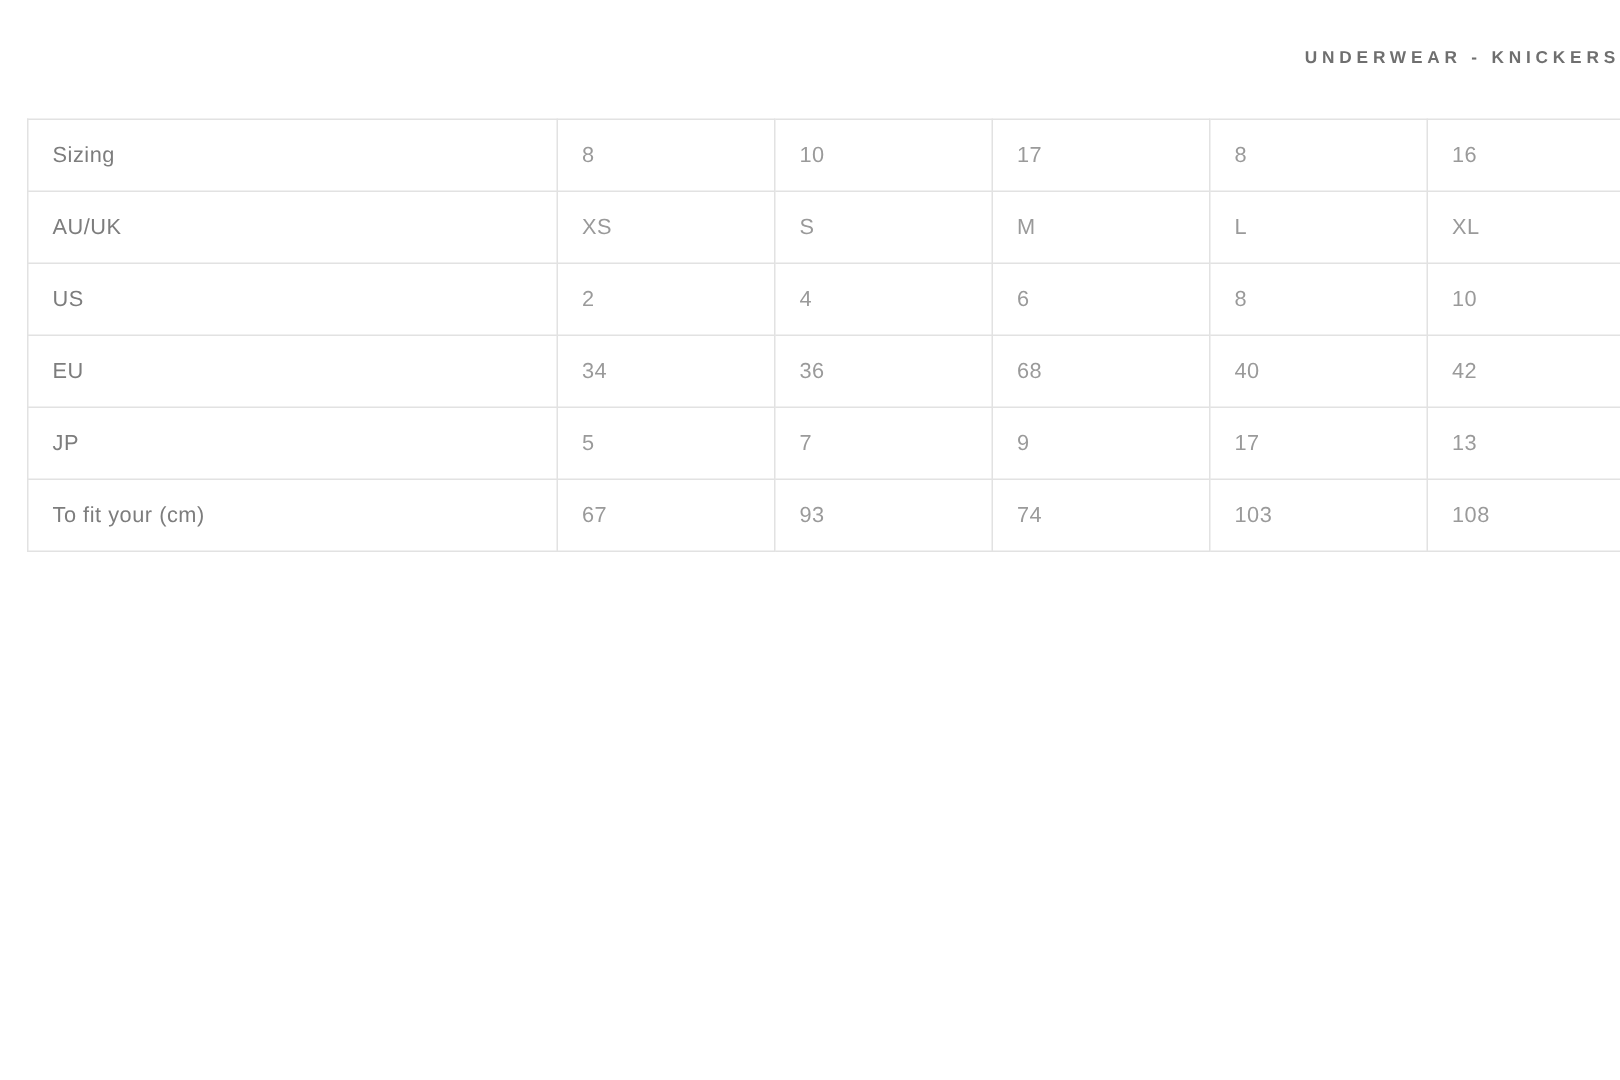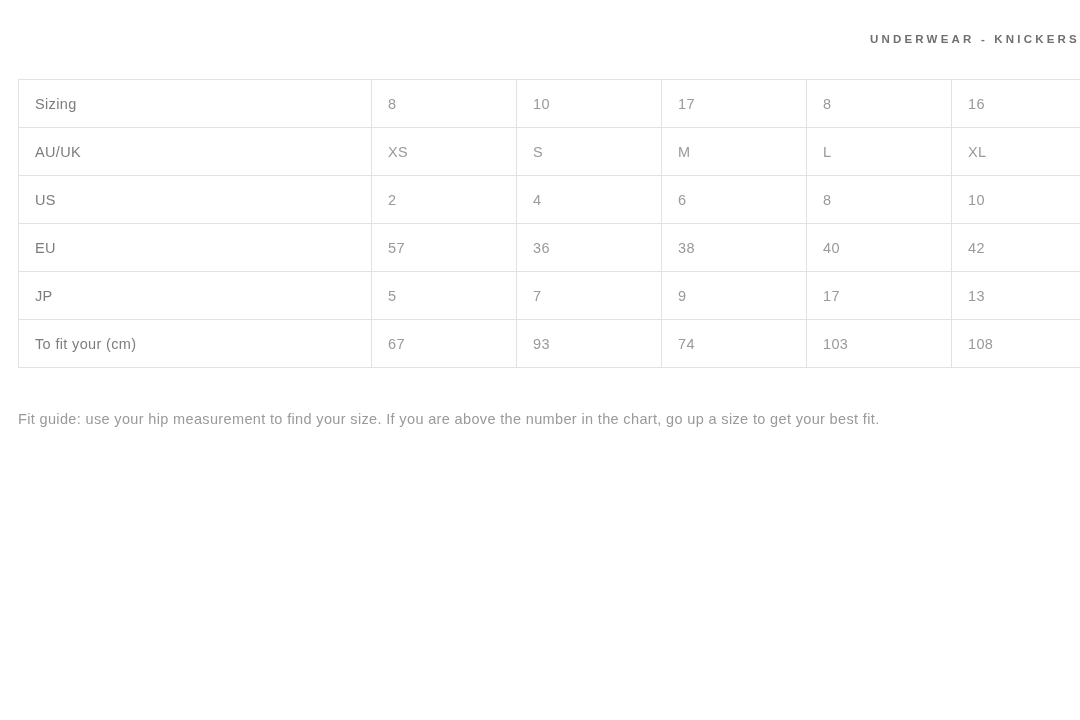--- a/index.html
+++ b/index.html
@@ -96,23 +96,23 @@
           <td class="label-cell">US</td>
           <td class="val-cell">2</td>
           <td class="val-cell">4</td>
           <td class="val-cell">6</td>
           <td class="val-cell">8</td>
           <td class="val-cell">10</td>
 
         </tr>
         <tr>
           <td class="label-cell">EU</td>
-          <td class="val-cell">57</td>
+          <td class="val-cell">34</td>
           <td class="val-cell">36</td>
-          <td class="val-cell">38</td>
+          <td class="val-cell">68</td>
           <td class="val-cell">40</td>
           <td class="val-cell">42</td>
 
         </tr>
         <tr>
           <td class="label-cell">JP</td>
           <td class="val-cell">5</td>
           <td class="val-cell">7</td>
           <td class="val-cell">9</td>
           <td class="val-cell">17</td>
@@ -125,15 +125,14 @@
           <td class="val-cell">93</td>
           <td class="val-cell">74</td>
           <td class="val-cell">103</td>
           <td class="val-cell">108</td>
 
         </tr>
       </tbody>
     </table>
   </div>
 
-  <div class="fit-guide">Fit guide: use your hip measurement to find your size. If you are above the number in the chart, go up a size to get your best fit.</div>
 
 </div>
 
 </body></html>

